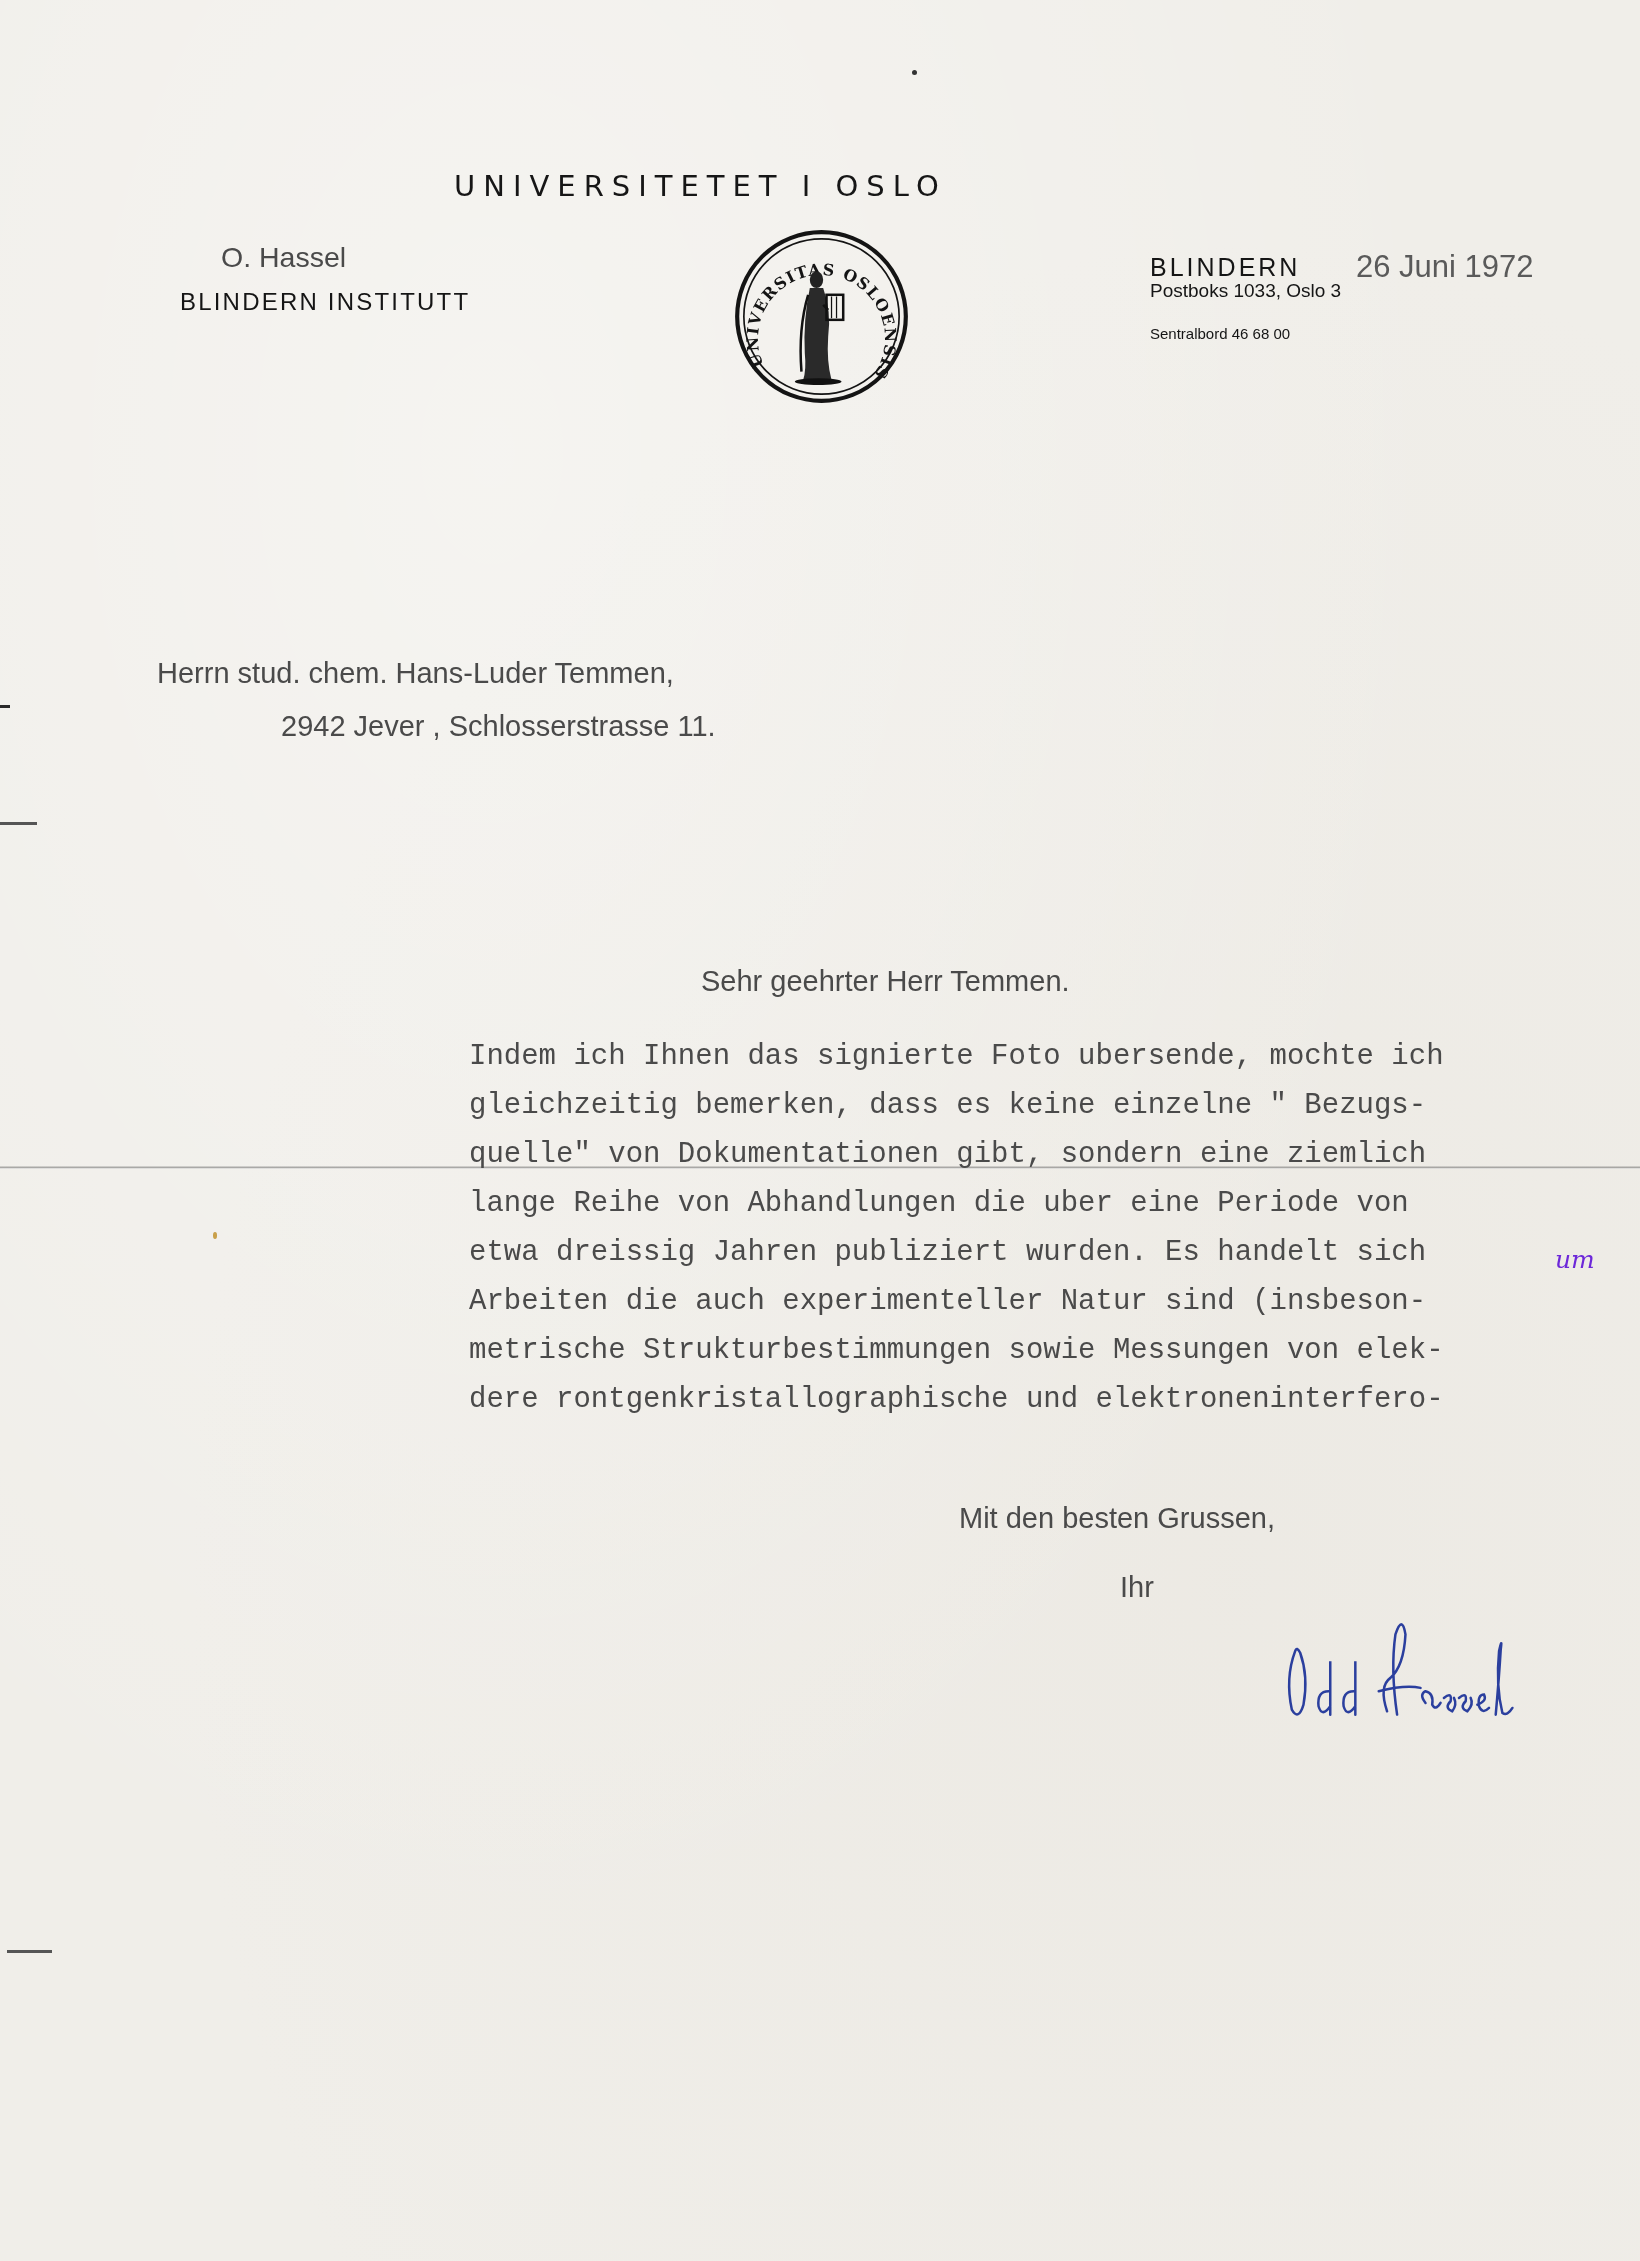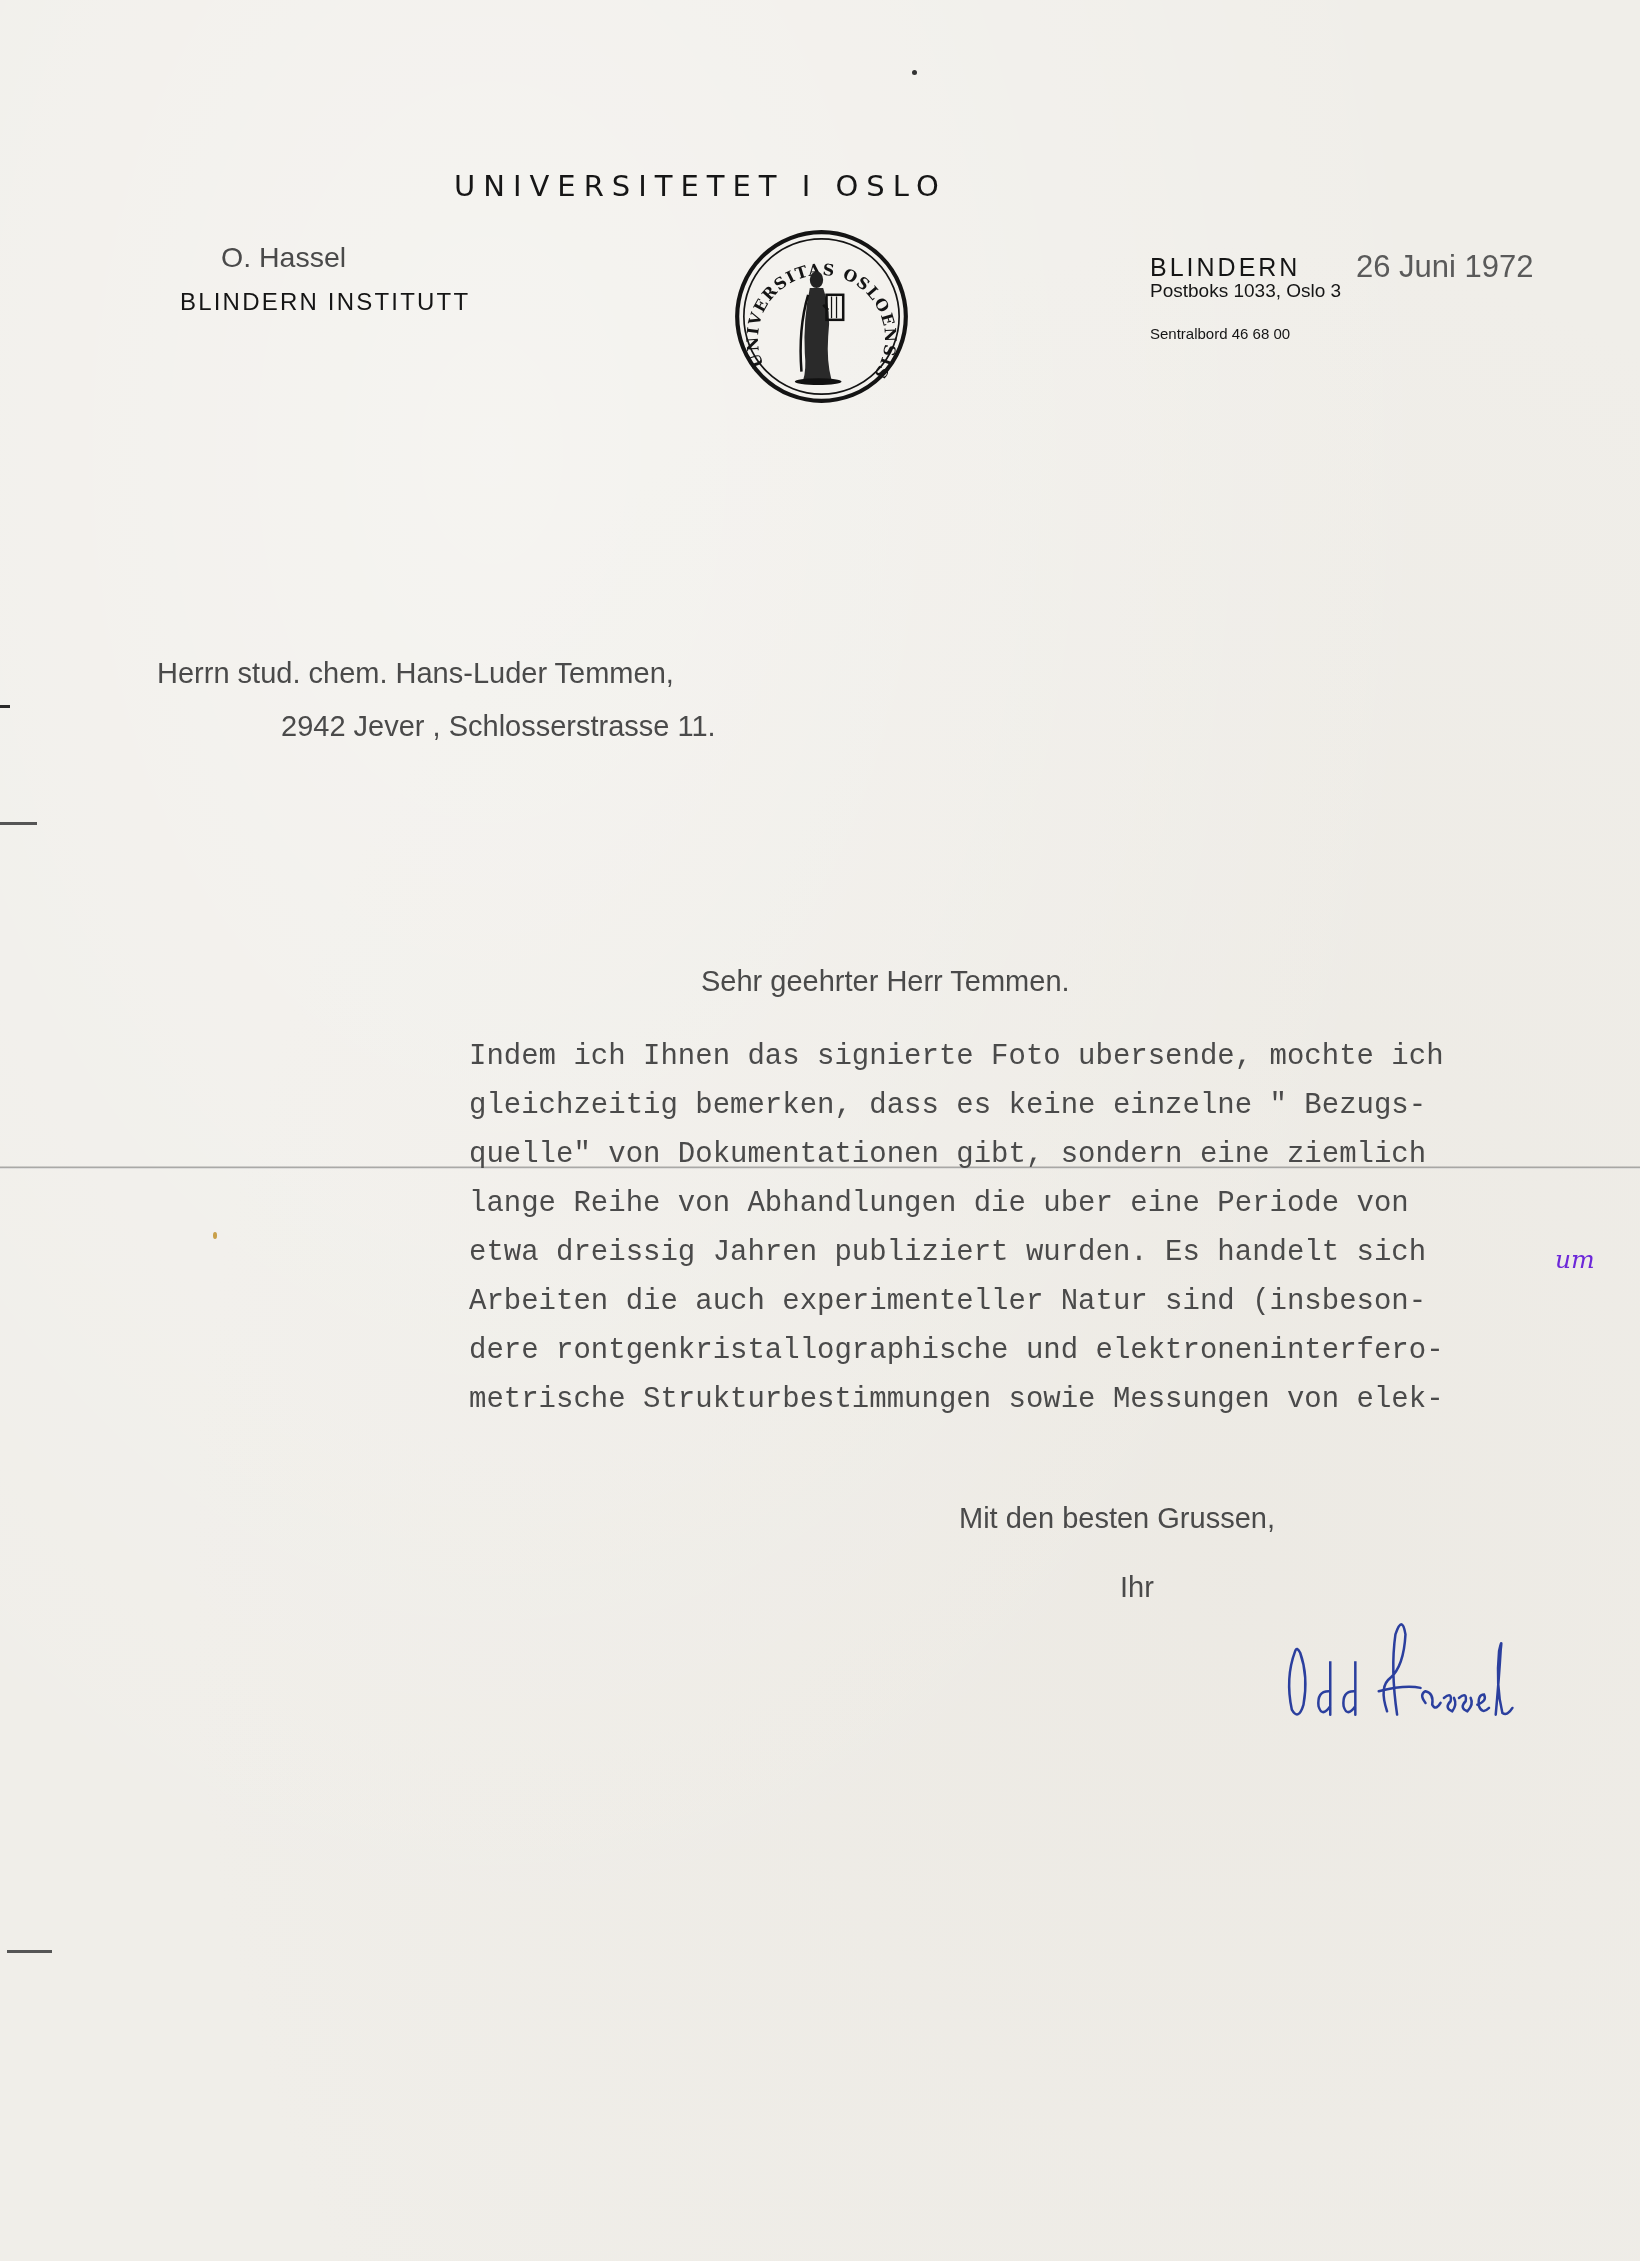--- a/index.html
+++ b/index.html
@@ -112,22 +112,22 @@
 
 <section>
   <div class="abs typed salutation">Sehr geehrter Herr Temmen.</div>
   <div class="abs body-text">
     <div class="body-line">Indem ich Ihnen das signierte Foto ubersende, mochte ich</div>
     <div class="body-line">gleichzeitig bemerken, dass es keine einzelne " Bezugs-</div>
     <div class="body-line">quelle" von Dokumentationen gibt, sondern eine ziemlich</div>
     <div class="body-line">lange Reihe von Abhandlungen die uber eine Periode von</div>
     <div class="body-line">etwa dreissig Jahren publiziert wurden. Es handelt sich</div>
     <div class="body-line">Arbeiten die auch experimenteller Natur sind (insbeson-</div>
+    <div class="body-line">metrische Strukturbestimmungen sowie Messungen von elek-</div>
     <div class="body-line">dere rontgenkristallographische und elektroneninterfero-</div>
-    <div class="body-line">metrische Strukturbestimmungen sowie Messungen von elek-</div>
   </div>
   <div class="abs margin-note">um</div>
 
   <div class="abs typed closing">Mit den besten Grussen,</div>
   <div class="abs typed ihr">Ihr</div>
 
   <div class="abs signature">
     <svg width="276" height="117" viewBox="0 0 330 140" fill="none" stroke="#2b3f9e" stroke-width="3" stroke-linecap="round">
 
       <path d="M18 48 Q6 80 14 118 Q22 132 28 112 Q34 78 24 50 Q20 42 18 48"></path>

